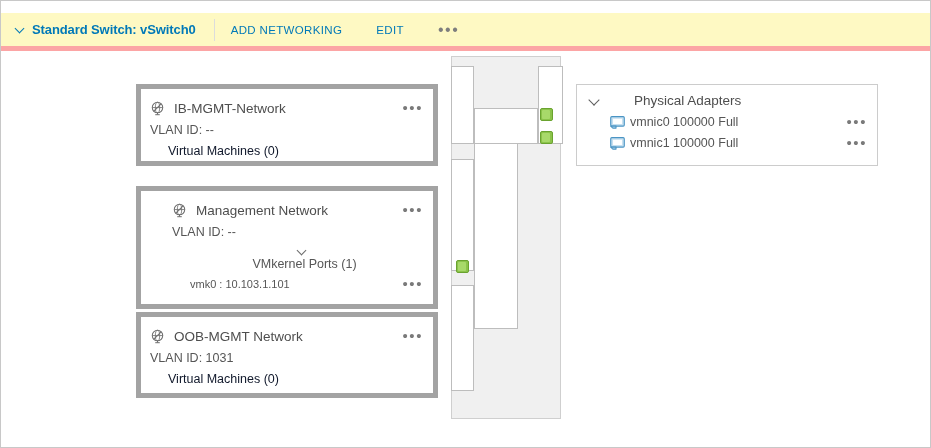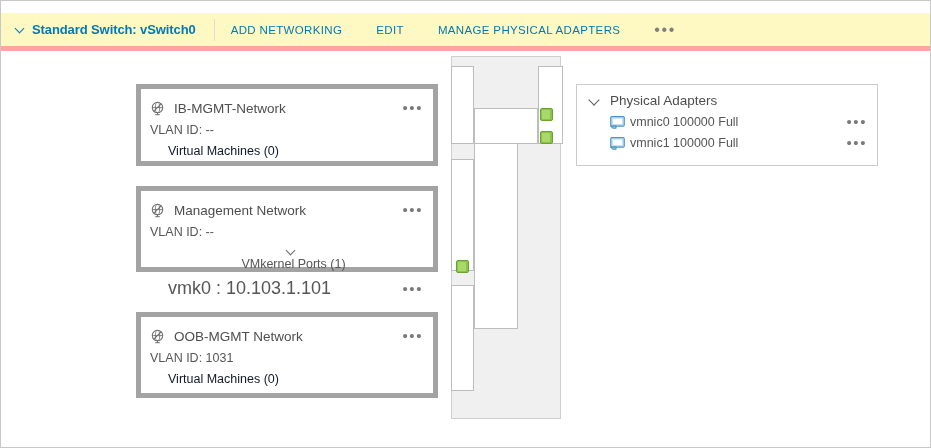--- a/index.html
+++ b/index.html
@@ -75,21 +75,21 @@
   .canvas { position: absolute; left: 0; top: 39px; width: 929px; height: 407px; }
 
   
   .pg-card {
     position: absolute;
     width: 302px;
     border: 5px solid #a3a3a3;
     background: #ffffff;
   }
   #pg0 { left: 135px; top: 44px; height: 82px; }
-  #pg1 { left: 135px; top: 146px; height: 86px; }
+  #pg1 { left: 135px; top: 146px; height: 123px; padding-left: 22px; }
   #pg2 { left: 135px; top: 272px; height: 86px; }
 
   .pg-head {
     display: flex; align-items: center;
     height: 26px;
     padding: 0 10px 0 9px;
     margin-top: 6px;
   }
   .pg-name {
     font-size: 13.5px;
@@ -131,21 +131,21 @@
   }
   .pg-sub-row .lbl {
     font-size: 12.5px; color: #565656; margin-left: 4px; white-space: nowrap;
   }
   .pg-leaf-row {
     display: flex; align-items: center;
     padding-left: 27px; padding-right: 10px;
     margin-top: 7px;
   }
   .pg-leaf-row .lbl {
-    font-size: 18px; color: #565656; flex: 1 1 auto; white-space: nowrap;
+    font-size: 11px; color: #565656; flex: 1 1 auto; white-space: nowrap;
   }
   .kebab {
     color: #7a7a7a;
     font-size: 15px;
     letter-spacing: 1.6px;
     line-height: 6px;
     cursor: pointer;
     flex: 0 0 auto;
   }
 
@@ -186,20 +186,21 @@
     position: absolute;
     left: 575px; top: 44px;
     width: 302px; height: 82px;
     border: 1px solid #cccccc;
     background: #ffffff;
   }
   .pa-head {
     display: flex; align-items: center;
     padding-left: 12px;
     margin-top: 8px;
+    gap: 24px;
   }
   .pa-head .chev {
     width: 13px; height: 13px; position: relative; flex: 0 0 auto;
   }
   .pa-head .chev::after {
     content: "";
     position: absolute; left: 1px; top: 2px;
     width: 7px; height: 7px;
     border-right: 1.6px solid #5e5e5e;
     border-bottom: 1.6px solid #5e5e5e;
@@ -222,21 +223,20 @@
 <body>
 
 <div id="root">
 
   <div class="toolbar">
     <span class="chev-toolbar"></span>
     <span class="switch-title">Standard Switch: vSwitch0</span>
     <span class="tb-sep"></span>
     <span class="tb-action">ADD NETWORKING</span>
     <span class="tb-action">EDIT</span>
-    <span class="tb-action">MANAGE PHYSICAL ADAPTERS</span>
     <span class="tb-more">•••</span>
   </div>
 
   <div class="canvas">
 
     <div class="pg-card" id="pg0">
       <div class="pg-head">
         <svg class="net-icon" viewBox="0 0 16 16">
           <circle cx="8" cy="7" r="5.6" fill="none" stroke="#6e6e6e" stroke-width="1.1"></circle>
           <ellipse cx="8" cy="7" rx="2.3" ry="5.6" fill="none" stroke="#6e6e6e" stroke-width="0.9"></ellipse>

